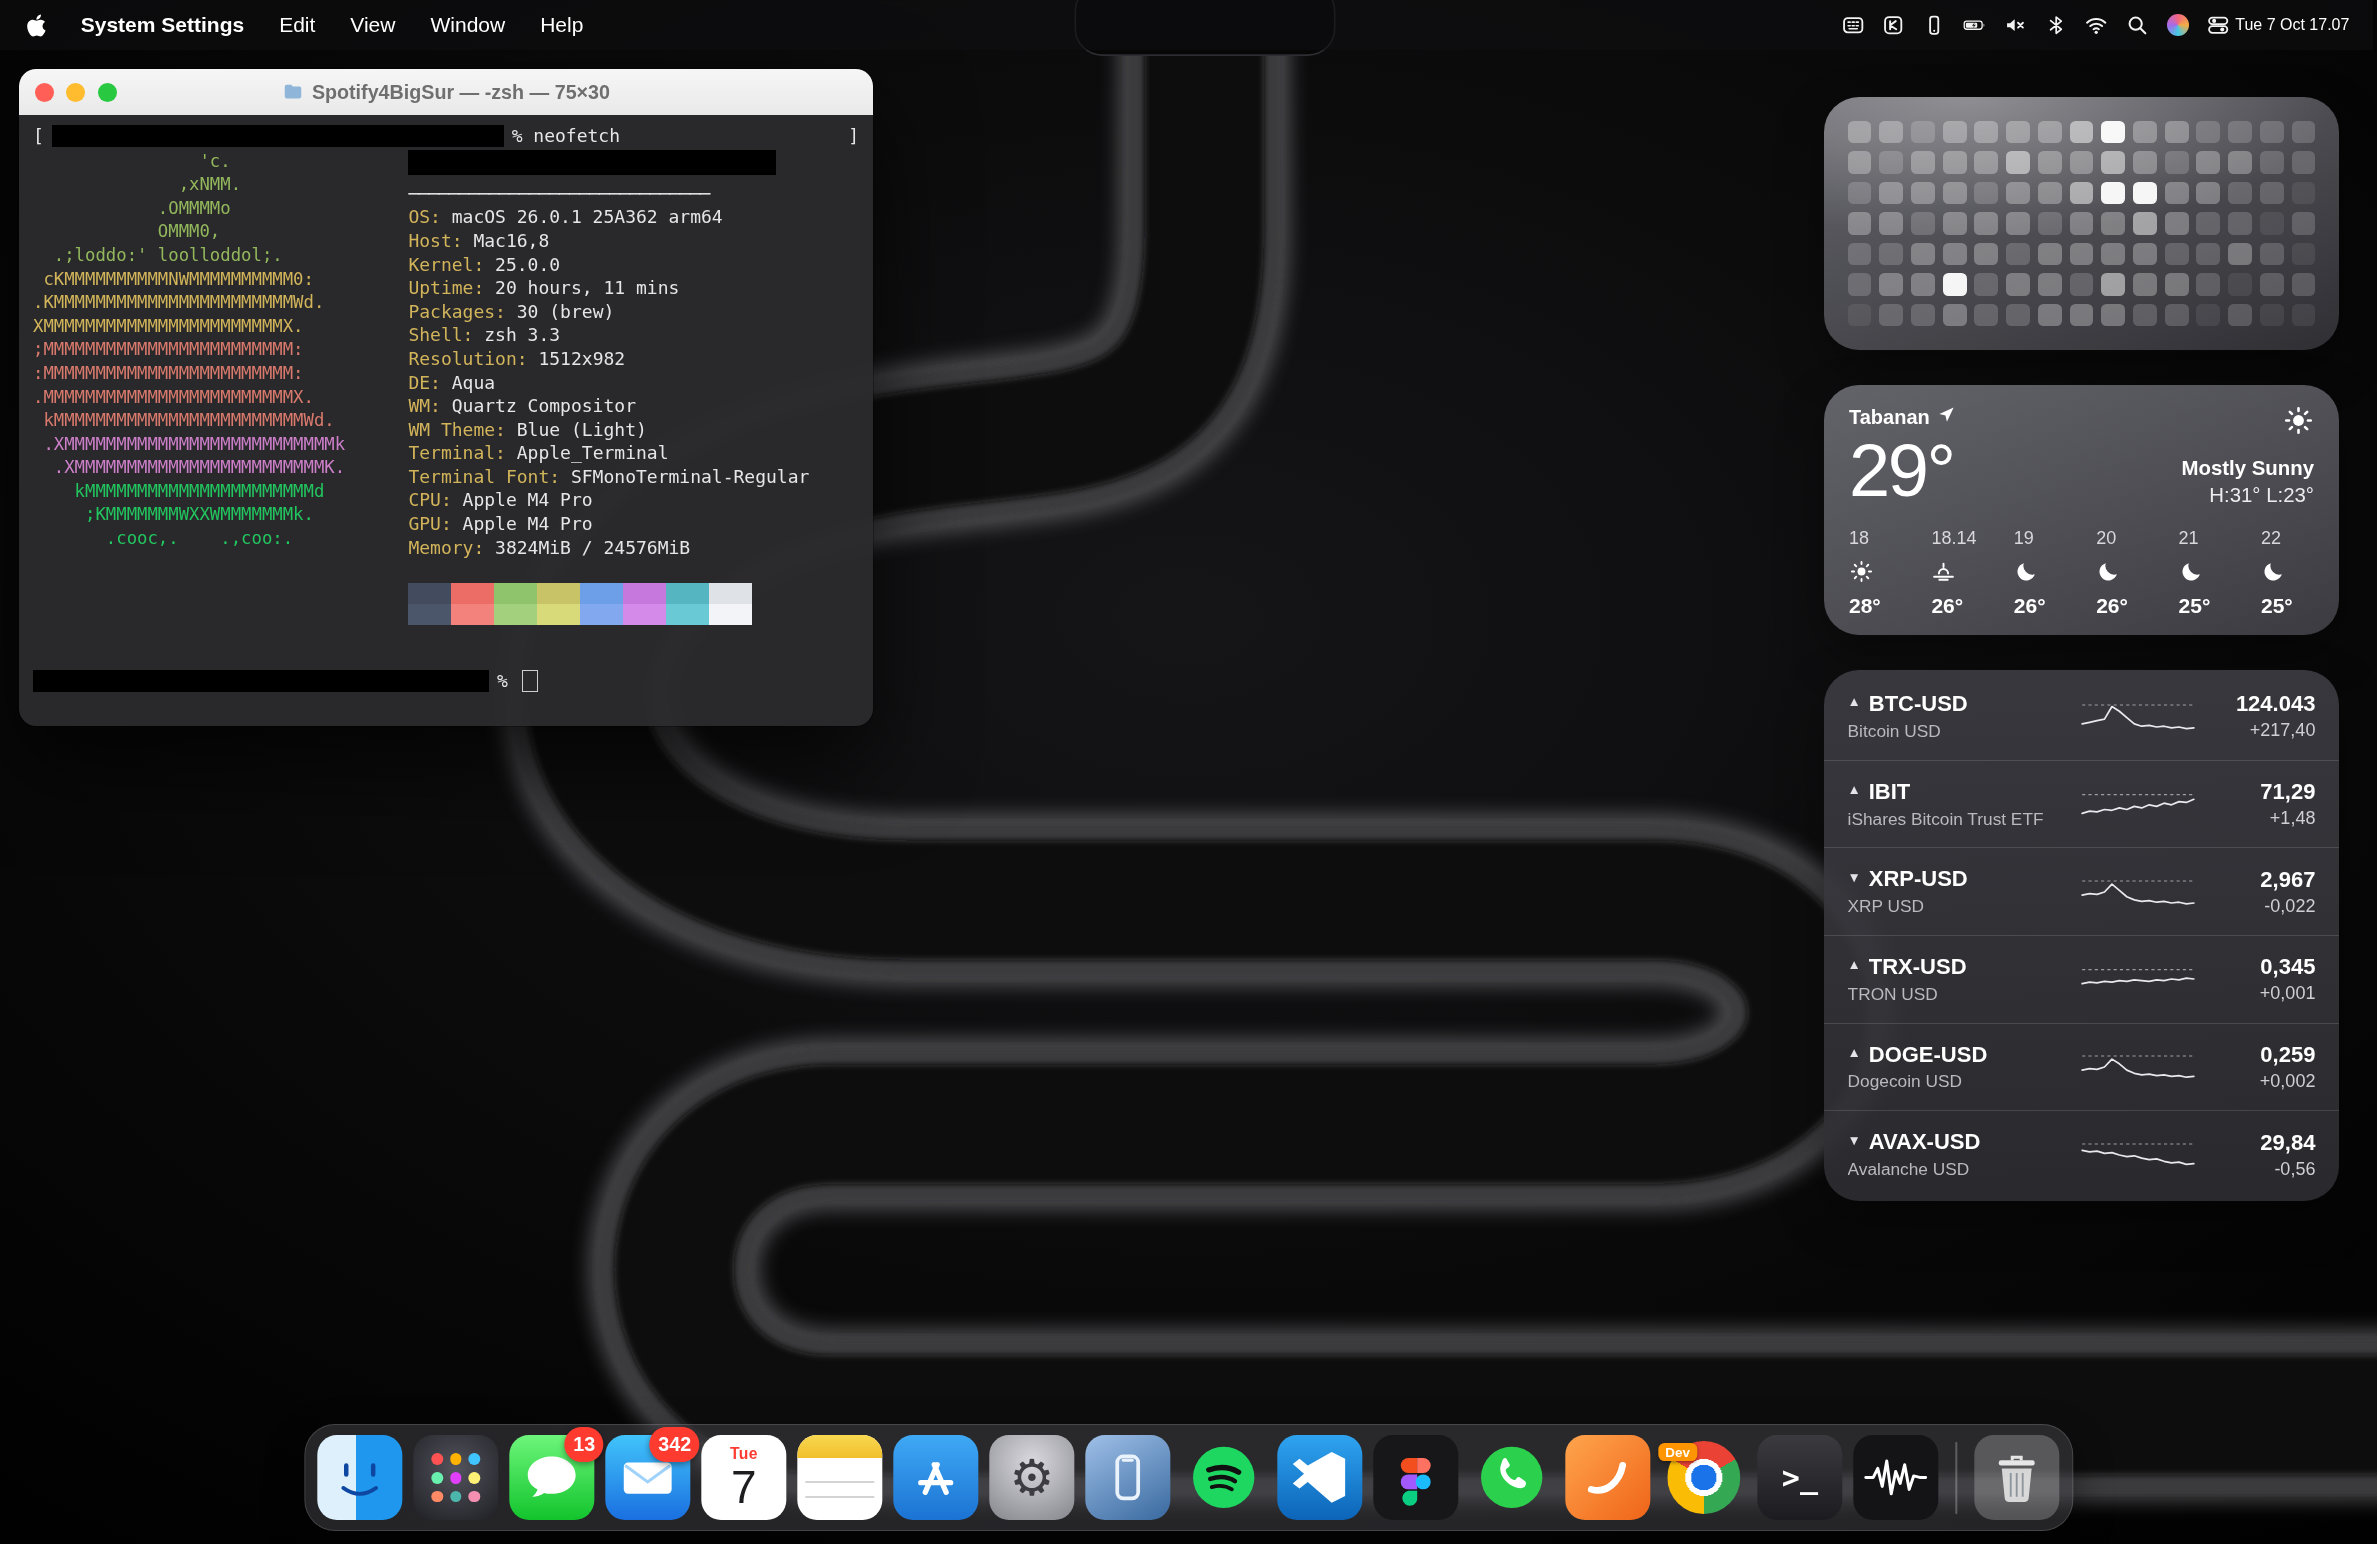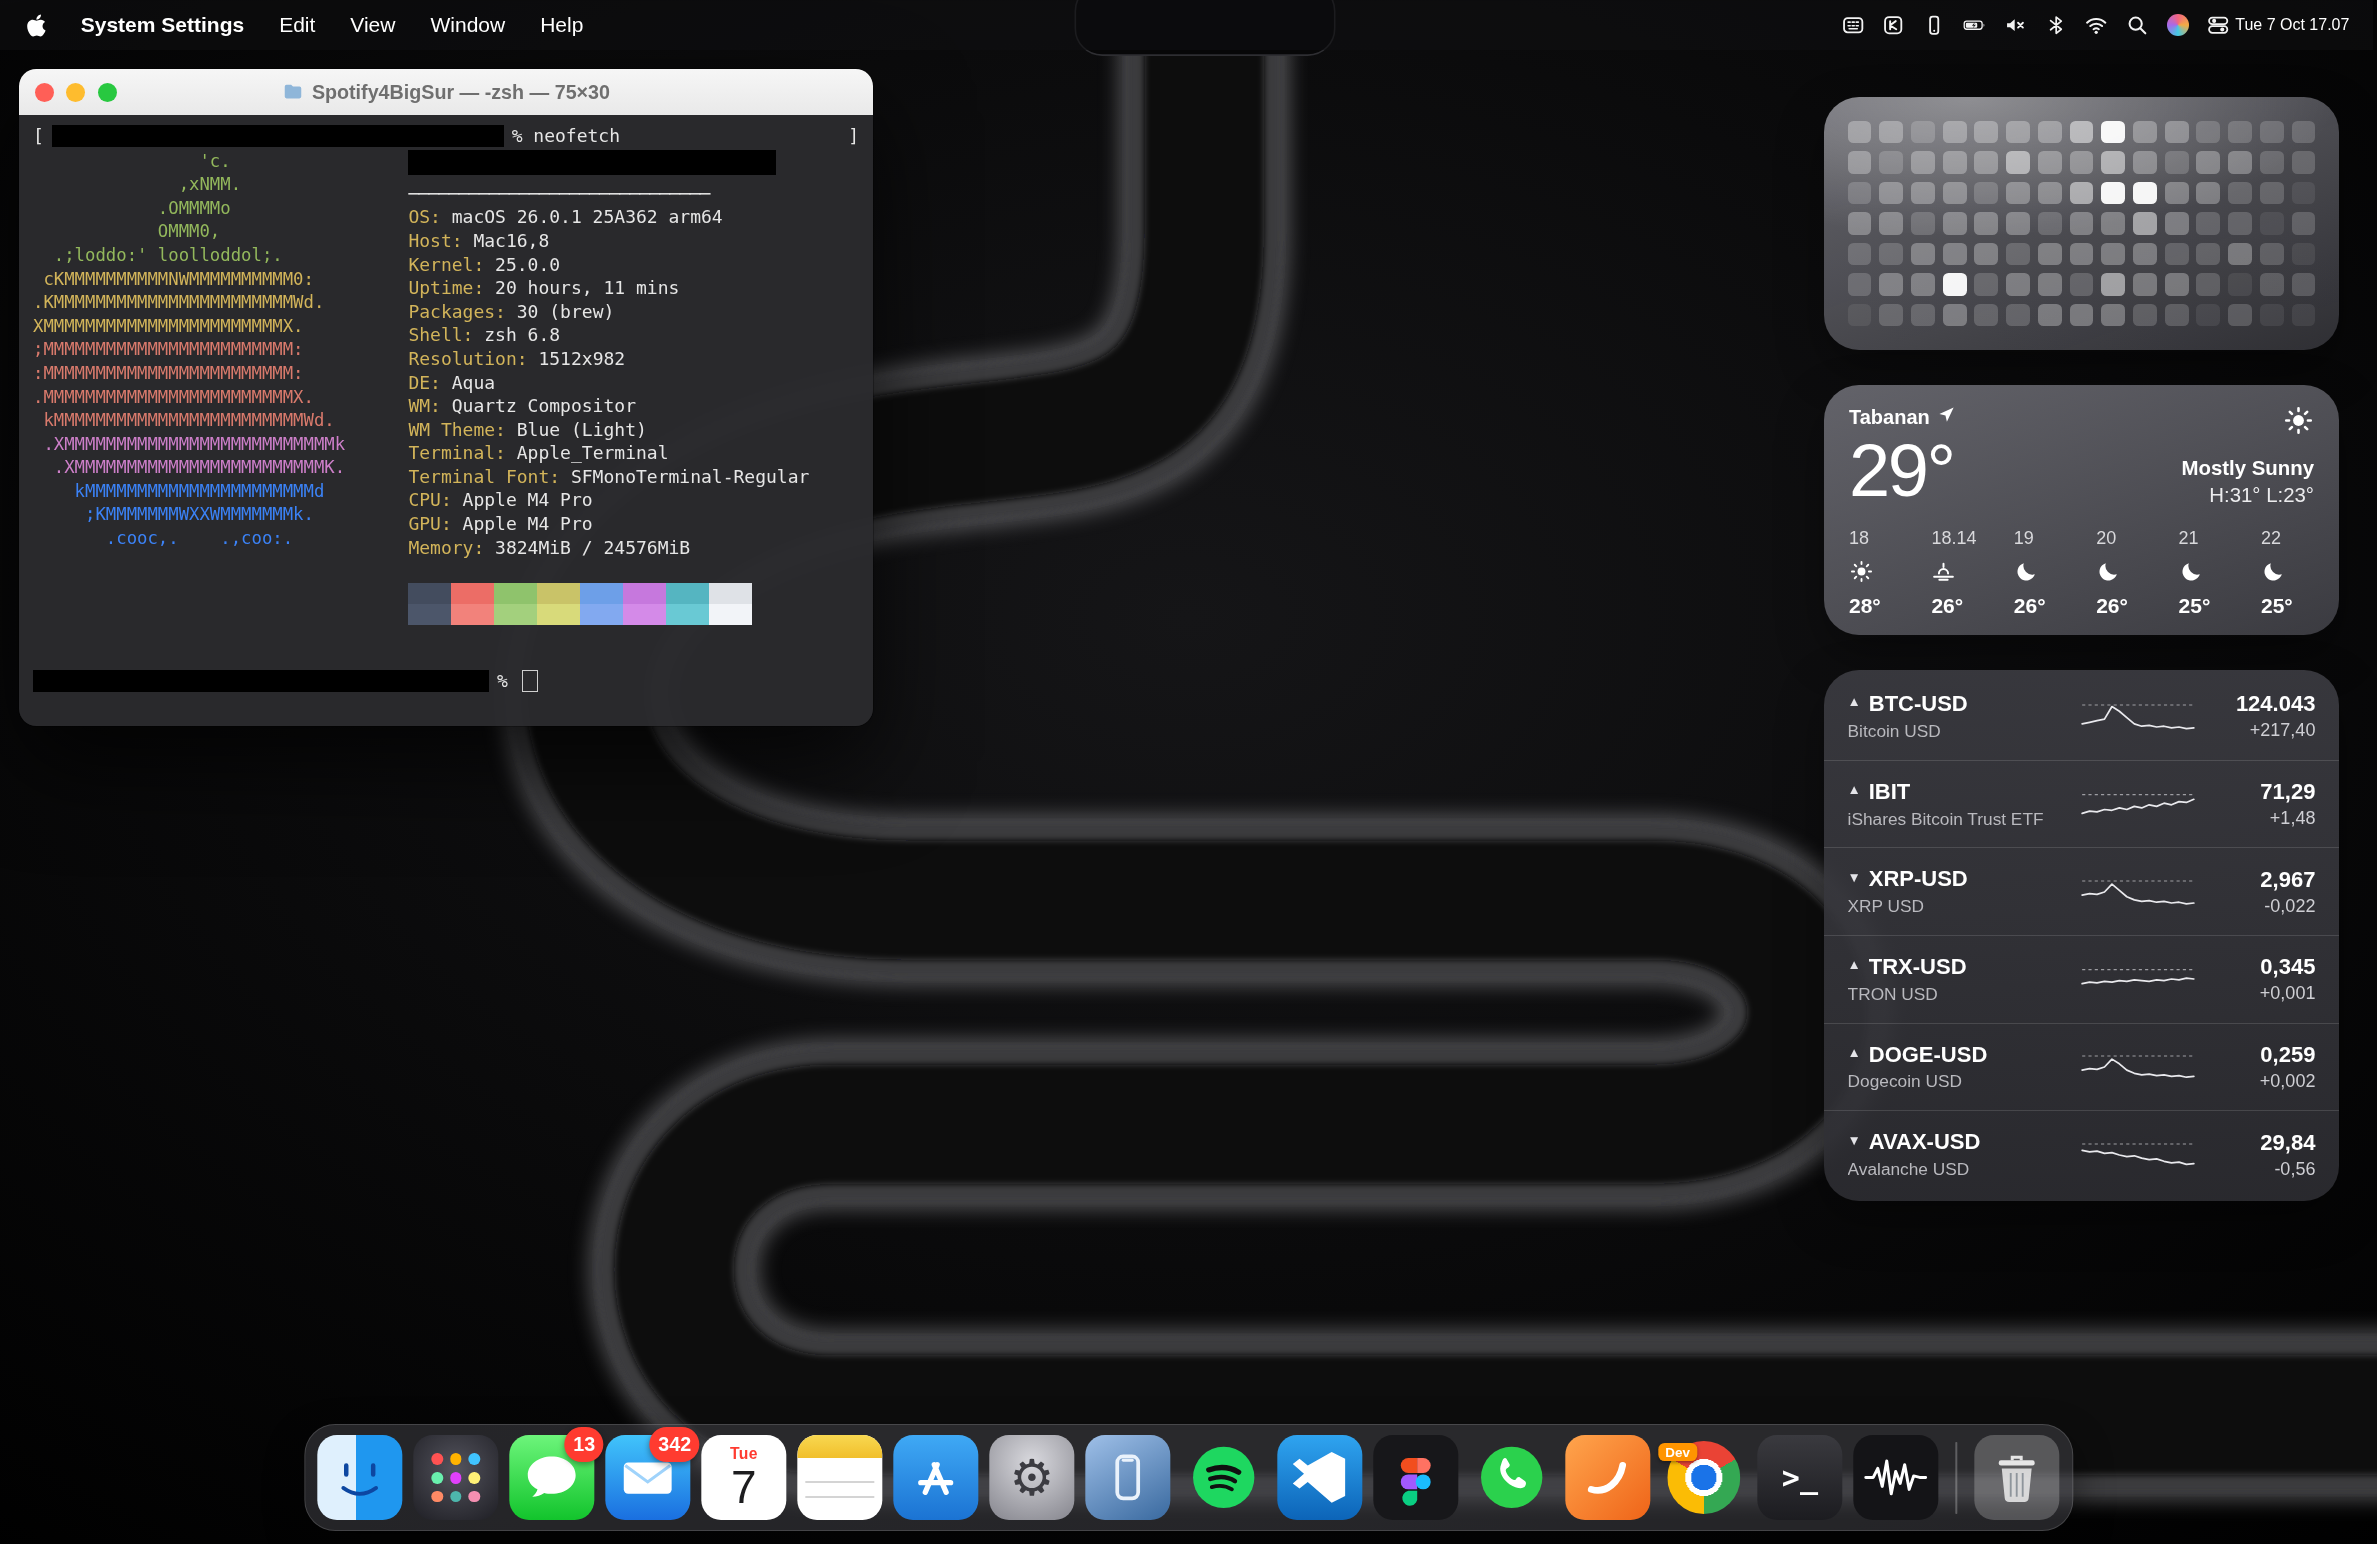--- a/index.html
+++ b/index.html
@@ -32,21 +32,21 @@
 .tb-title{position:absolute;left:0;right:0;display:flex;justify-content:center;align-items:center;gap:7.9px;color:#6f6f6f;font-size:19.7px;font-weight:700;pointer-events:none}
 .tb-title svg{width:22px;height:22px}
 .term-body{flex:1;background:rgba(42,42,45,.97);color:#e6e6e6;font-family:"DejaVu Sans Mono",monospace;font-size:18px;line-height:23.6px;padding:9.4px 14px;position:relative}
 .cmdline{display:flex;align-items:center;gap:7.9px}
 .redact{display:inline-block;background:#000;height:22px}
 .w1{width:452px}.w2{width:368px;height:25px;margin-bottom:1.6px}.w3{width:456px}
 .br-right{margin-left:auto}
 .neofetch{display:flex;margin-top:1.6px}
 #ascii{margin:0;font-family:"DejaVu Sans Mono",monospace;font-size:17.3px;line-height:23.6px;width:355px}
 .al{white-space:pre}
-.c-green{color:#93b85c}.c-yellow{color:#d2b45a}.c-red{color:#d97a6c}.c-magenta{color:#cd7fc9}.c-purple{color:#3b82f6}
+.c-green{color:#93b85c}.c-yellow{color:#d2b45a}.c-red{color:#d97a6c}.c-magenta{color:#cd7fc9}.c-purple{color:#22c55e}
 .sysinfo{margin-left:20.4px}
 .sep{color:#e6e6e6;letter-spacing:-0.8px;white-space:pre}
 .info-line{white-space:pre}
 .info-label{color:#d2b45a}
 #palette{margin-top:23.6px}
 .pal-row{display:flex;height:21px}
 .pal{width:43px;height:21px;display:inline-block}
 .promptline{margin-top:44px;display:flex;align-items:center;gap:7.9px}
 .cursor{display:inline-block;width:15.7px;height:22px;border:1.6px solid #cfcfcf;margin-left:6.3px}
 
@@ -257,21 +257,21 @@
       <pre id="ascii"><div class="al c-green">                'c.</div><div class="al c-green">              ,xNMM.</div><div class="al c-green">            .OMMMMo</div><div class="al c-green">            OMMM0,</div><div class="al c-green">  .;loddo:' loolloddol;.</div><div class="al c-yellow"> cKMMMMMMMMMMNWMMMMMMMMMM0:</div><div class="al c-yellow">.KMMMMMMMMMMMMMMMMMMMMMMMWd.</div><div class="al c-yellow">XMMMMMMMMMMMMMMMMMMMMMMMX.</div><div class="al c-red">;MMMMMMMMMMMMMMMMMMMMMMMM:</div><div class="al c-red">:MMMMMMMMMMMMMMMMMMMMMMMM:</div><div class="al c-red">.MMMMMMMMMMMMMMMMMMMMMMMMX.</div><div class="al c-red"> kMMMMMMMMMMMMMMMMMMMMMMMMWd.</div><div class="al c-magenta"> .XMMMMMMMMMMMMMMMMMMMMMMMMMMk</div><div class="al c-magenta">  .XMMMMMMMMMMMMMMMMMMMMMMMMK.</div><div class="al c-purple">    kMMMMMMMMMMMMMMMMMMMMMMd</div><div class="al c-purple">     ;KMMMMMMMWXXWMMMMMMMk.</div><div class="al c-purple">       .cooc,.    .,coo:.</div></pre>
       <div class="sysinfo">
         <div class="redact w2"></div>
         <div class="sep">──────────────────────────────</div>
         <div id="info-lines">
             <div class="info-line"><span class="info-label">OS:</span><span class="info-value"> macOS 26.0.1 25A362 arm64</span></div>
             <div class="info-line"><span class="info-label">Host:</span><span class="info-value"> Mac16,8</span></div>
             <div class="info-line"><span class="info-label">Kernel:</span><span class="info-value"> 25.0.0</span></div>
             <div class="info-line"><span class="info-label">Uptime:</span><span class="info-value"> 20 hours, 11 mins</span></div>
             <div class="info-line"><span class="info-label">Packages:</span><span class="info-value"> 30 (brew)</span></div>
-            <div class="info-line"><span class="info-label">Shell:</span><span class="info-value"> zsh 6.8</span></div>
+            <div class="info-line"><span class="info-label">Shell:</span><span class="info-value"> zsh 3.3</span></div>
             <div class="info-line"><span class="info-label">Resolution:</span><span class="info-value"> 1512x982</span></div>
             <div class="info-line"><span class="info-label">DE:</span><span class="info-value"> Aqua</span></div>
             <div class="info-line"><span class="info-label">WM:</span><span class="info-value"> Quartz Compositor</span></div>
             <div class="info-line"><span class="info-label">WM Theme:</span><span class="info-value"> Blue (Light)</span></div>
             <div class="info-line"><span class="info-label">Terminal:</span><span class="info-value"> Apple_Terminal</span></div>
             <div class="info-line"><span class="info-label">Terminal Font:</span><span class="info-value"> SFMonoTerminal-Regular</span></div>
             <div class="info-line"><span class="info-label">CPU:</span><span class="info-value"> Apple M4 Pro</span></div>
             <div class="info-line"><span class="info-label">GPU:</span><span class="info-value"> Apple M4 Pro</span></div>
             <div class="info-line"><span class="info-label">Memory:</span><span class="info-value"> 3824MiB / 24576MiB</span></div>
           </div>

